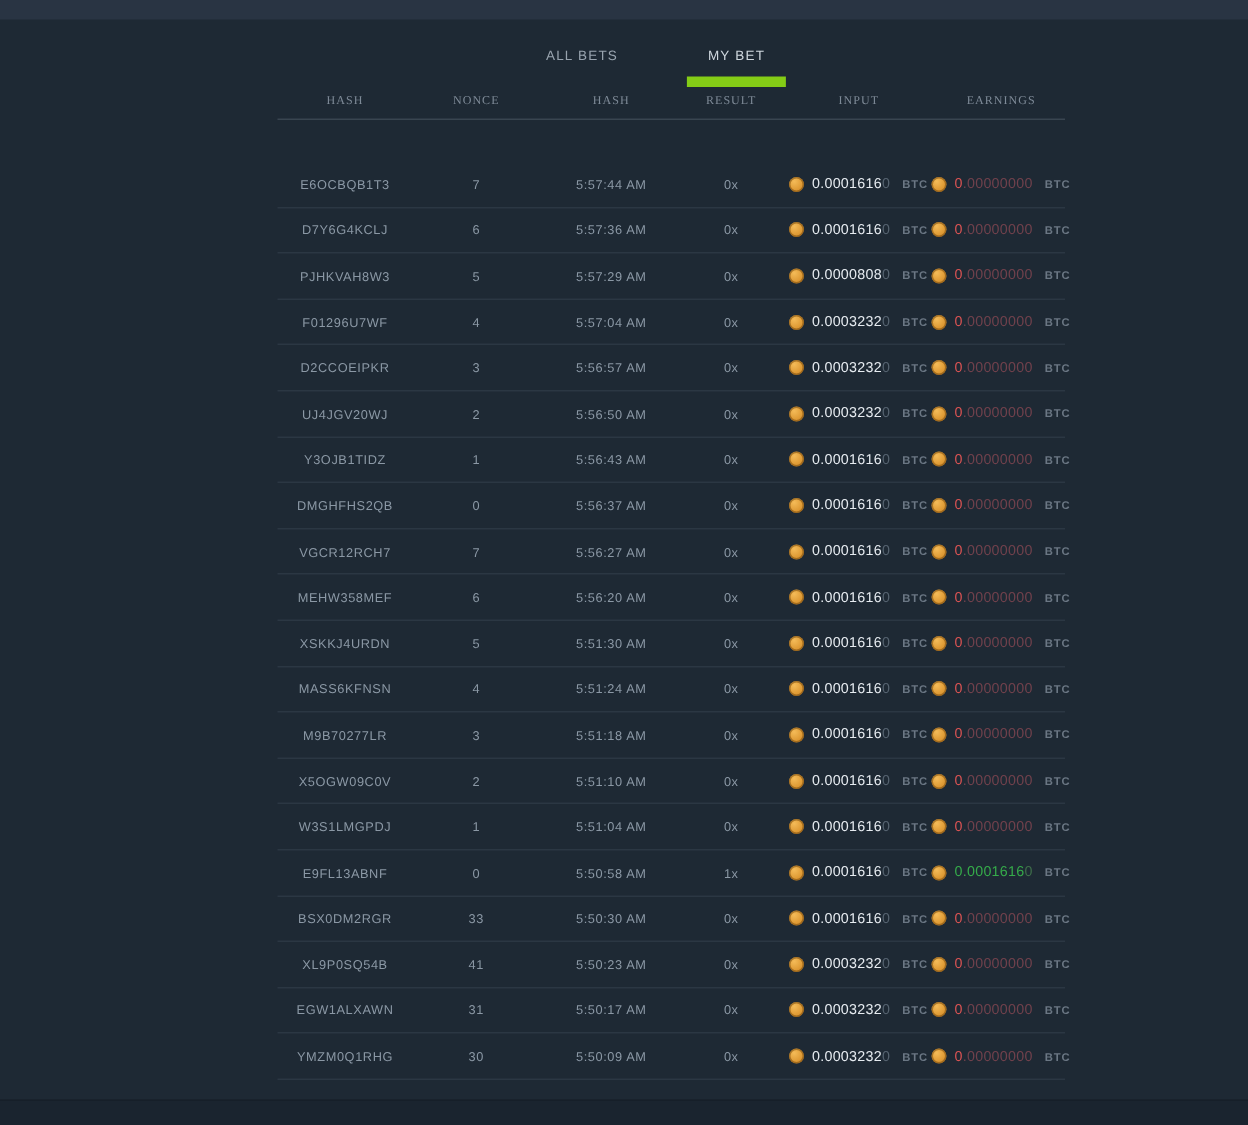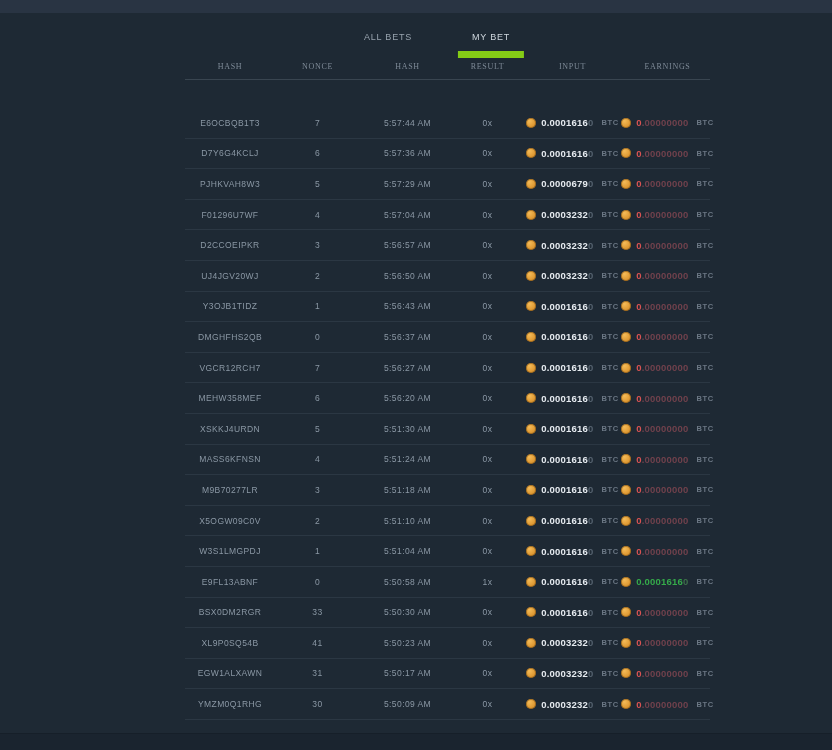--- a/index.html
+++ b/index.html
@@ -49,21 +49,21 @@
   .cell{
     text-align:center;font-size:8.5px;letter-spacing:.4px;color:#8b98a5;
     white-space:nowrap;
   }
   .money{display:flex;align-items:center;justify-content:center;gap:5px;}
   .coin{
     width:10px;height:10px;border-radius:50%;flex:0 0 auto;
     background:radial-gradient(circle at 35% 30%,#f4bb58,#e09c36 55%,#c27e26);
     box-shadow:inset 0 0 0 1px rgba(120,74,13,.55);
   }
-  .amount{font-size:9.5px;font-weight:bold;letter-spacing:.2px;}
+  .amount{font-size:9.5px;font-weight:normal;letter-spacing:.2px;}
   .amount .sig{color:#e6ebf0;}
   .amount .dim{color:#55626f;}
   .amount.loss .sig{color:#d95353;}
   .amount.loss .dim{color:#70414c;text-align:center;}
   .amount.win .sig{color:#35ab4a;}
   .amount.win .dim{color:#3e6e4a;}
   .btc{font-size:7.5px;letter-spacing:.6px;color:#6b7784;margin-left:3px;font-weight:bold;}
 </style>
 </head>
 <body>
@@ -121,21 +121,21 @@
     </div>
   </div>
 
   <div class="row">
     <div class="cell">PJHKVAH8W3</div>
     <div class="cell">5</div>
     <div class="cell">5:57:29 AM</div>
     <div class="cell">0x</div>
     <div class="cell money">
       <span class="coin"></span>
-      <span class="amount"><span class="sig">0.0000679</span><span class="dim">0</span></span>
+      <span class="amount"><span class="sig">0.0000808</span><span class="dim">0</span></span>
       <span class="btc">BTC</span>
     </div>
     <div class="cell money">
       <span class="coin"></span>
       <span class="amount loss"><span class="sig">0</span><span class="dim">.00000000</span></span>
       <span class="btc">BTC</span>
     </div>
   </div>
 
   <div class="row">

